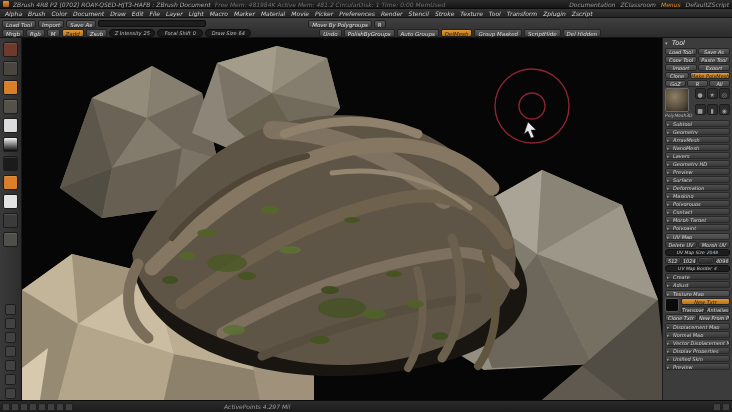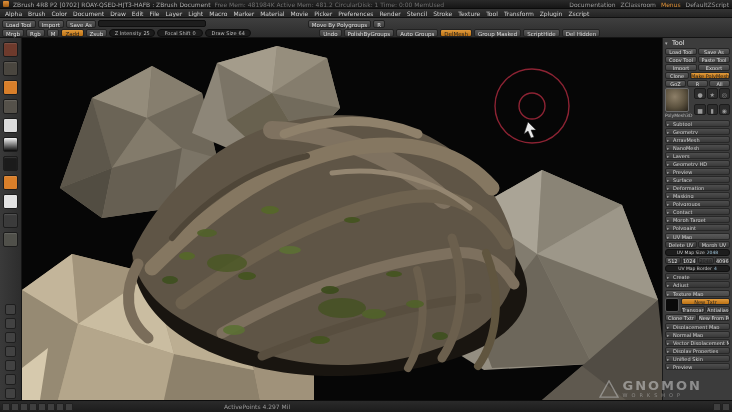--- a/index.html
+++ b/index.html
@@ -1,18 +1,18 @@
 <!DOCTYPE html>
 <html><head>
 <meta charset="utf-8">
 <style>
   html,body{margin:0;padding:0;background:#111;}
   *{box-sizing:border-box;}
   .app{position:relative;width:732px;height:412px;background:#2e2e2e;
-       font-family:"DejaVu Sans",sans-serif;color:#c8c8c8;overflow:hidden;}
+       font-family:"DejaVu Sans",sans-serif;color:#c8c8c8;overflow:hidden;font-style:italic;}
 
   
   .titlebar{height:9px;background:linear-gradient(#2a2a2a,#161616);display:flex;
             align-items:center;padding:0 3px;font-size:6px;color:#8f8f8f;gap:4px;
             border-bottom:1px solid #0c0c0c;white-space:nowrap;overflow:hidden;}
   .app-icon{width:6px;height:6px;background:linear-gradient(#e2913a,#9c5a14);border-radius:1px;flex:0 0 auto;}
   .tb-title{color:#ababab;}
   .tb-stats{color:#6f6f6f;}
   .tb-right{margin-left:auto;display:flex;gap:5px;}
   .tb-item{color:#9c9c9c;}
@@ -431,23 +431,14 @@
         <span class="bb-icon"></span>
         <span class="bb-icon"></span>
       </span>
     <span class="bb-status">ActivePoints 4.297 Mil</span>
     <span class="bb-right" id="bb-right">
         <span class="bb-icon"></span>
         <span class="bb-icon"></span>
       </span>
   </div>
 
-  <div class="watermark">
-    <svg width="20" height="18" viewBox="0 0 22 20">
-      <path d="M11,1 L21,19 L1,19 Z" fill="none" stroke="#bdbdbd" stroke-width="1.5"></path>
-    </svg>
-    <span>
-      <div class="wm-l1">GNOMON</div>
-      <div class="wm-l2">WORKSHOP</div>
-    </span>
-  </div>
 
 </div>
 
 </body></html>

